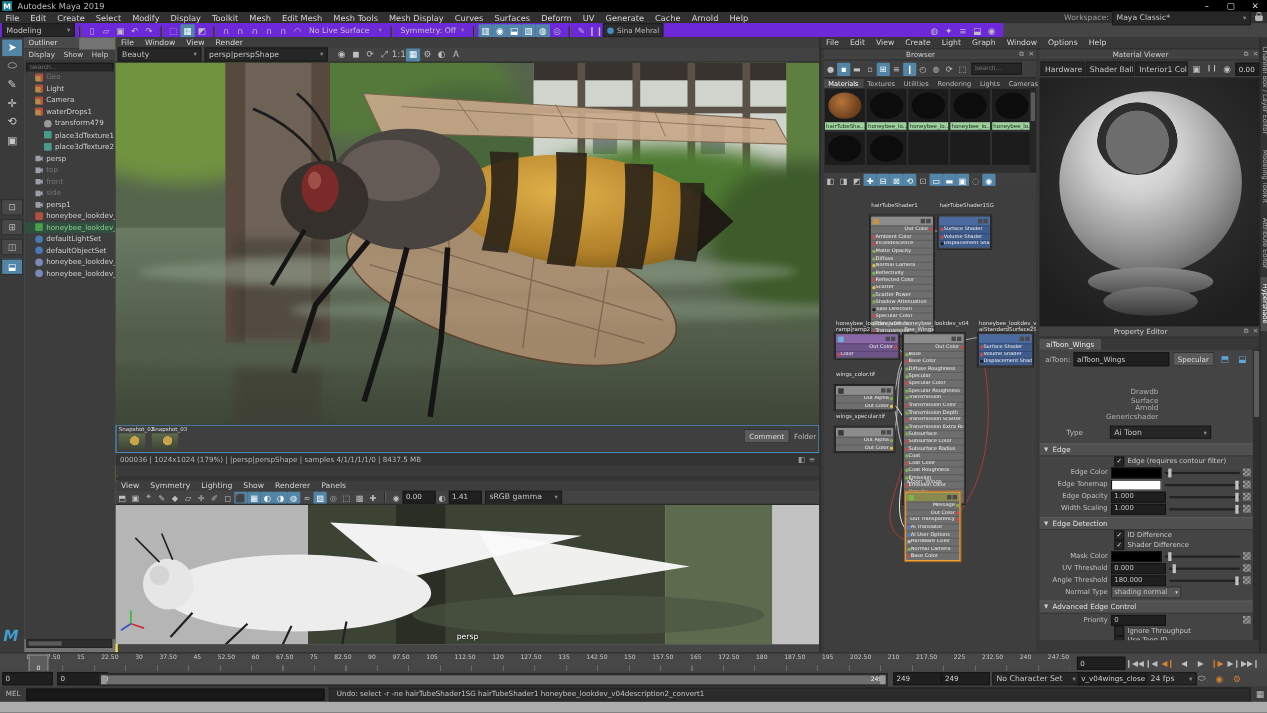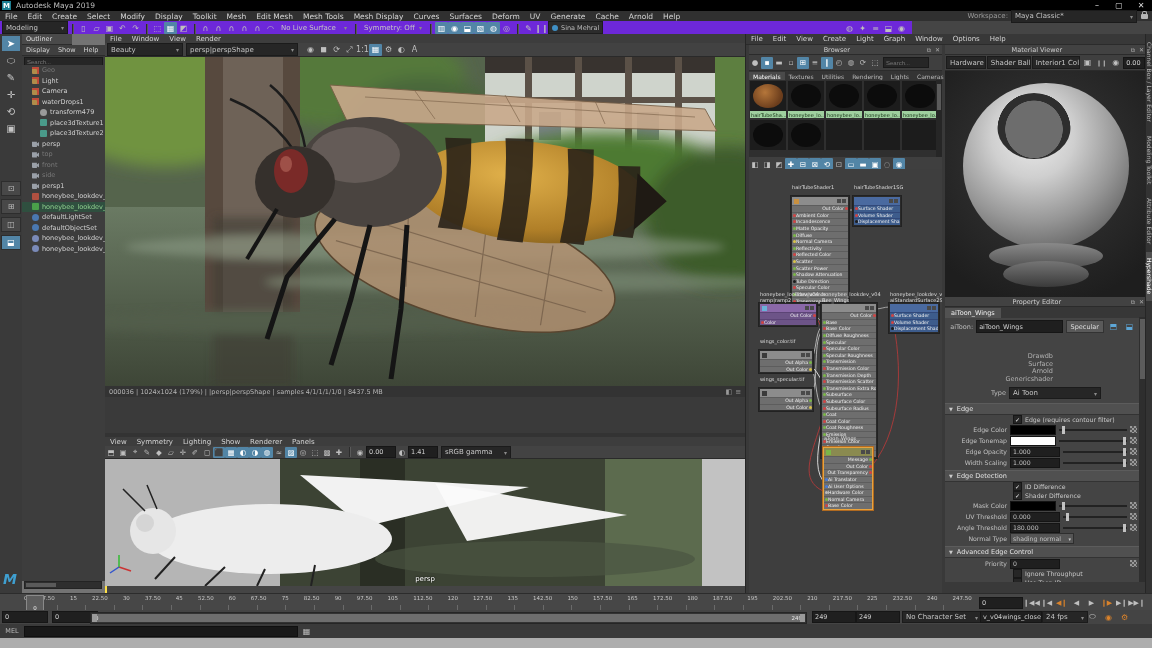--- a/index.html
+++ b/index.html
@@ -152,21 +152,21 @@
   #propeditor{position:absolute;left:199px;top:263px;width:201px;height:285px;background:#444}
   #pe-tabs{height:11px;background:#373737;display:flex;align-items:flex-end}
   #pe-tab{background:#525252;height:10px;padding:0 6px;font-size:6.5px;color:#eee;display:flex;align-items:center}
   #pe-content{position:absolute;top:20px;bottom:0;left:0;right:7px;overflow:hidden}
   #pe-scroll{position:absolute;right:0;top:20px;bottom:0;width:7px;background:#2e2e2e}
   #pe-scroll .thumb{width:5px;height:60px;background:#5c5c5c;margin:2px 1px}
   .namerow{display:flex;align-items:center;gap:3px;padding:3px 3px 2px 3px}
   .namerow .lbl{font-size:6.5px;color:#bbb;width:30px;text-align:right}
   .classif{font-size:6.5px;color:#b0b0b0;line-height:7.5px;text-align:right;width:100px;margin:18px 0 2px 8px}
   .typerow{display:flex;align-items:center;gap:3px;padding:2px 3px}
-  .typerow .lbl{width:58px;text-align:right;font-size:6.5px;color:#bbb}
+  .typerow .lbl{width:58px;text-align:center;font-size:6.5px;color:#bbb}
   .sect{height:10px;background:#505050;display:flex;align-items:center;font-size:6.5px;color:#e2e2e2;margin-top:2px;border-top:1px solid #5c5c5c;border-bottom:1px solid #333}
   .sect .car{font-size:5px;margin:0 4px;color:#ccc}
   .cbrow{height:9px;display:flex;align-items:center;padding-left:68px;font-size:6.2px;color:#c8c8c8}
   .cb{width:7px;height:7px;background:#262626;border:1px solid #171717;margin-right:3px;display:flex;align-items:center;justify-content:center;color:#eee;font-size:6px}
   .cb.on::after{content:"✓"}
   .prow{height:11px;display:flex;align-items:center;font-size:6.2px;color:#c0c0c0}
   .prow .plabel{width:62px;text-align:right;padding-right:3px;flex:none;white-space:nowrap}
   .pswatch{display:none;width:44px;height:8px;border:1px solid #141414;flex:none}
   .pswatch.sw-black{display:block;background:#000}
   .pswatch.sw-white{display:block;background:#fff}
@@ -553,20 +553,38 @@
         <ellipse cx="20" cy="55" rx="40" ry="36" fill="#35302c"></ellipse>
         <ellipse cx="16" cy="44" rx="17" ry="22" fill="#7a2a28"></ellipse>
         <ellipse cx="11" cy="37" rx="6" ry="8" fill="#a85a50" opacity="0.8"></ellipse>
         <path d="M60,92 L12,150 L-8,212" stroke="#151515" stroke-width="5" fill="none"></path>
         <path d="M95,98 L76,172 L56,238" stroke="#151515" stroke-width="5" fill="none"></path>
         <path d="M132,98 L126,182 L116,252" stroke="#151515" stroke-width="5" fill="none"></path>
         <path d="M2,82 L-28,132" stroke="#151515" stroke-width="4" fill="none"></path>
       </g>
     </svg>
   </div>
+  <div id="rv-snapshots">
+    <div class="flex">
+
+        <div class="snap">
+          <div class="cap">Snapshot_02</div>
+          <div class="img"></div>
+        </div>
+
+        <div class="snap">
+          <div class="cap">Snapshot_03</div>
+          <div class="img"></div>
+        </div>
+      </div>
+    <div id="snap-right">
+      <div class="btn">Comment</div>
+      <span style="font-size:6.5px;color:#bbb">Folder</span>
+    </div>
+  </div>
   <div id="rv-status">
     <span>000036 | 1024x1024 (179%) | |persp|perspShape | samples 4/1/1/1/1/0 | 8437.5 MB</span>
     <span class="ric">
         <span>◧</span>
         <span>≡</span>
       </span>
   </div>
 </div>
 <div class="abs gap433"></div>
 
@@ -1389,15 +1407,16 @@
       <span>24 fps</span>
     </div>
   <span class="ico" style="position:absolute;left:1086px">⬭</span>
   <span class="ico" style="position:absolute;left:1102px;color:#d9822b">◉</span>
   <span class="ico" style="position:absolute;left:1118px;color:#d9822b">⚙</span>
 </div>
 
 <div id="commandline" class="abs">
   <span id="mel-label">MEL</span>
   <input id="mel-input" style="">
+  <div id="mel-result">Undo: select -r -ne hairTubeShader1SG hairTubeShader1 honeybee_lookdev_v04description2_convert1</div>
   <span class="ico" style="margin-left:2px">▦</span>
 </div>
 <div id="helpline" class="abs"></div>
 
 </body></html>

